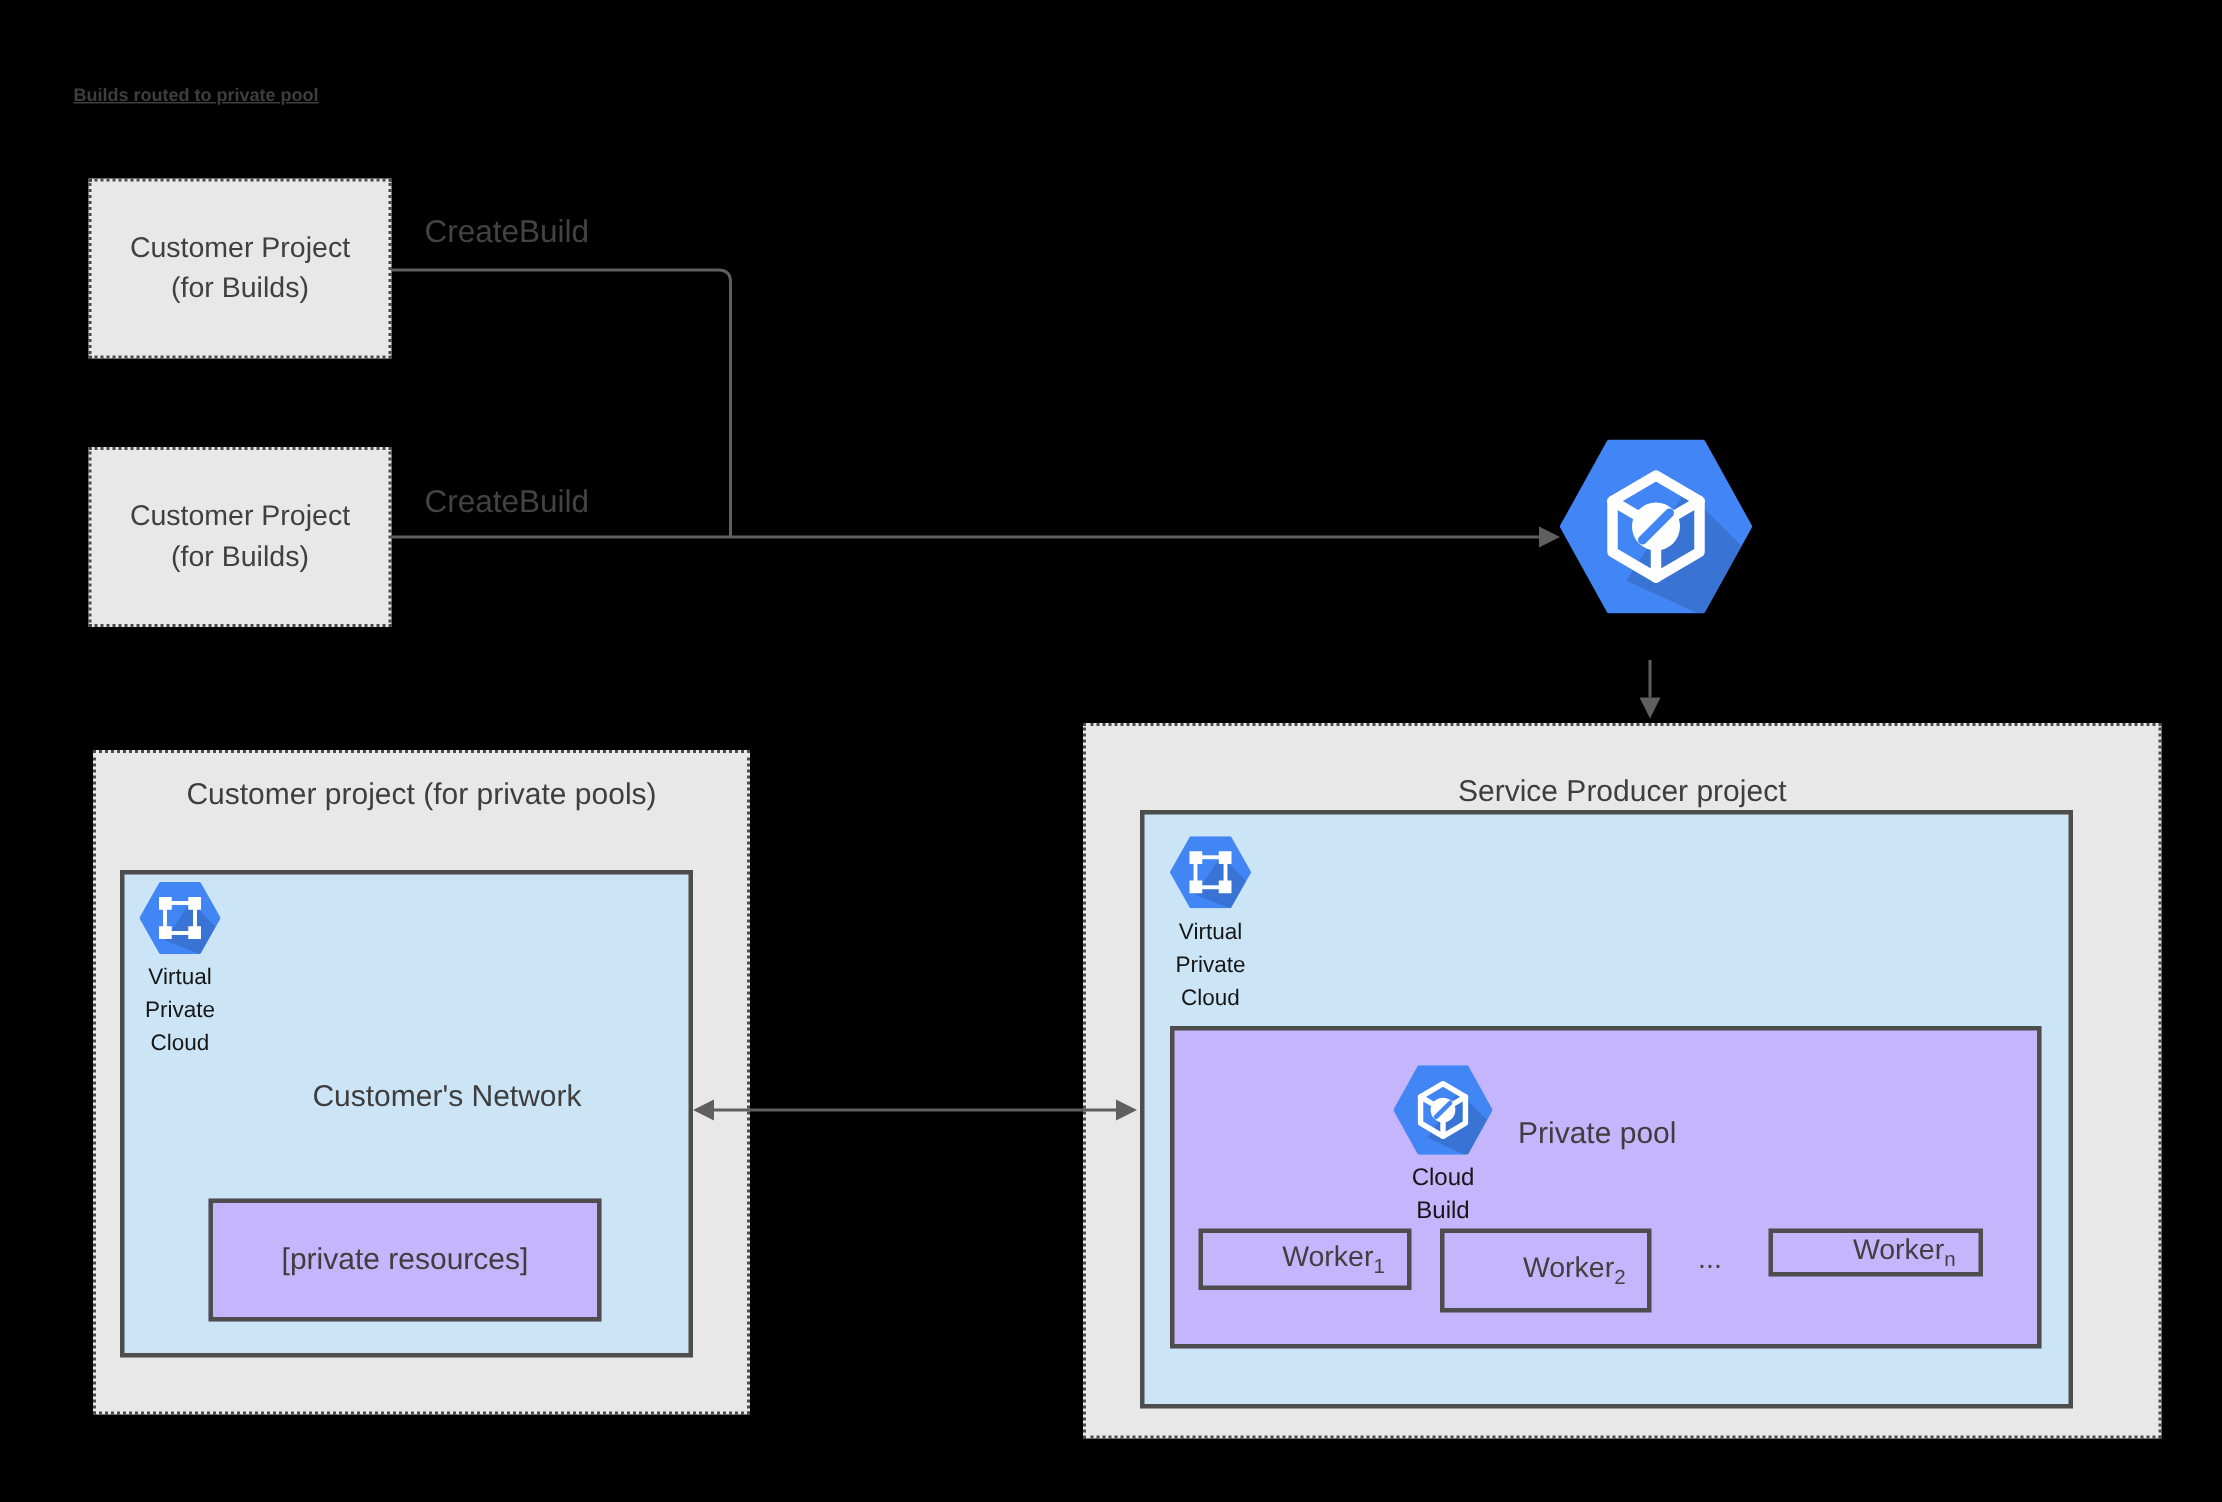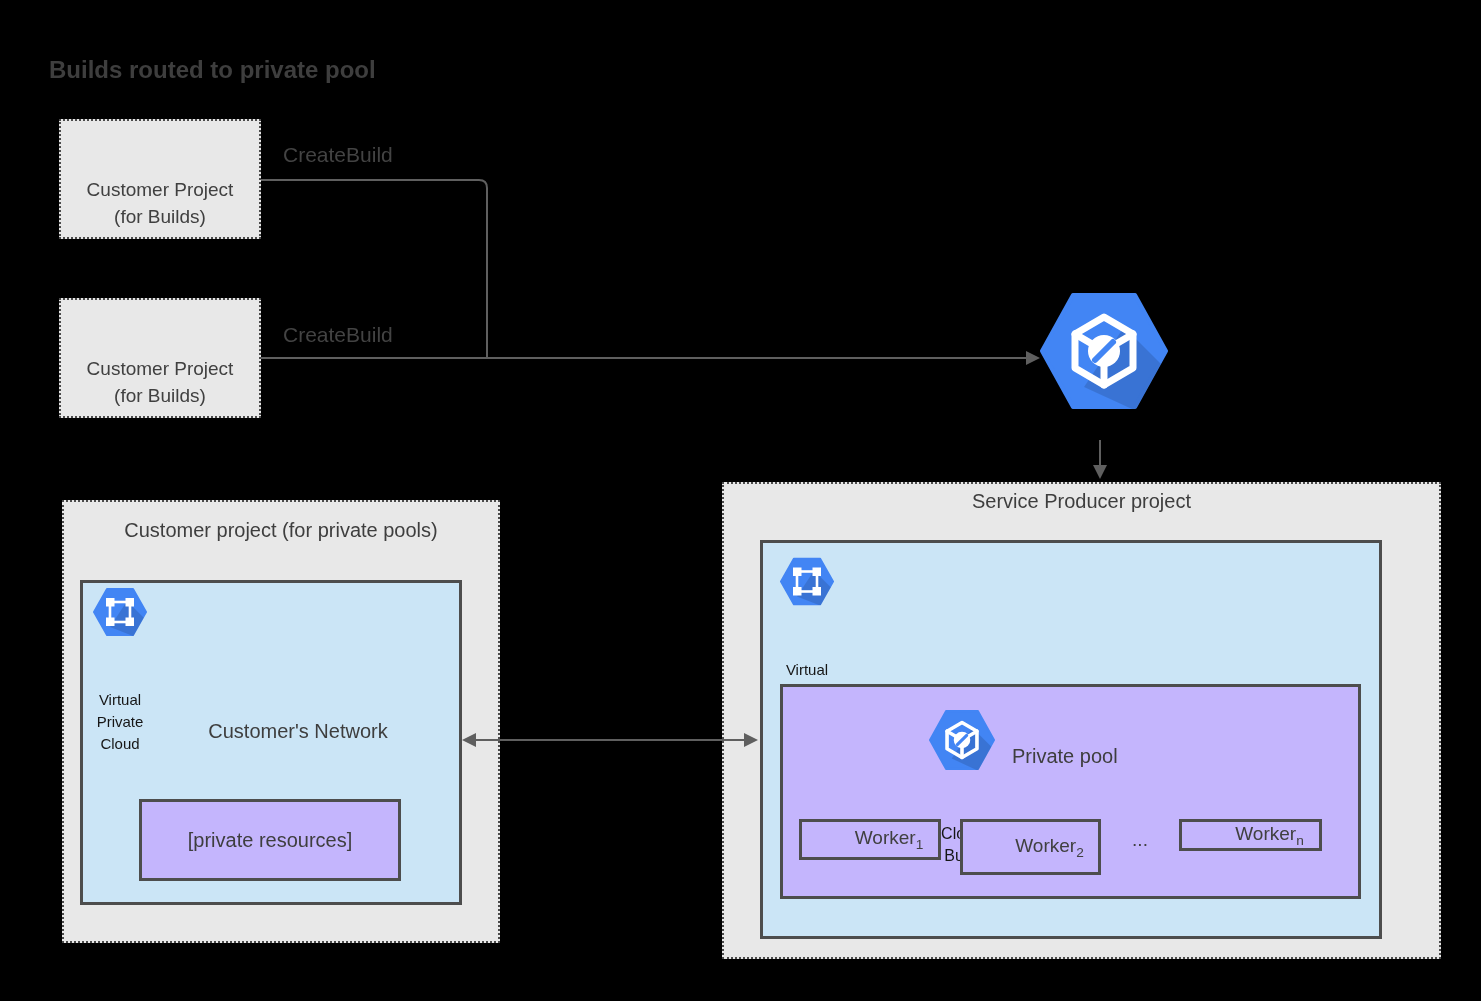--- a/index.html
+++ b/index.html
@@ -10,22 +10,22 @@
     --dot-border:#4a4a4a;
     --line:#5f5f5f;
     --blue:#4285f4;
     --text:#3e3e3e;
     --caption:#161616;
   }
   html,body{margin:0;padding:0;background:var(--bg);}
   body{font-family:"Liberation Sans", sans-serif;}
   .canvas{position:relative;width:1481px;height:1001px;background:var(--bg);overflow:hidden;}
   .abs{position:absolute;}
-  .preline{white-space:pre-line;margin-top:48px;}
-  .page-title{left:49px;top:56px;font-size:24px;font-weight:bold;color:var(--text);}
+  .preline{white-space:pre-line;}
+  .page-title{left:49px;top:56px;font-size:12px;font-weight:bold;color:var(--text);text-decoration:underline;}
   .proj-small{
     left:59px;width:202px;height:120px;
     background:var(--project-fill);
     border:2px dotted var(--dot-border);
     box-sizing:border-box;
     display:flex;align-items:center;justify-content:center;text-align:center;
     font-size:19px;line-height:27px;color:#404040;
   }
   .edge-label{left:283px;font-size:21px;color:#434343;}
   .big-box{
@@ -109,21 +109,21 @@
   </div>
 
   <span class="abs edge-label" style="top:143px">CreateBuild</span>
   <span class="abs edge-label" style="top:323px">CreateBuild</span>
 
   <svg class="abs" style="left:1040px;top:293px" width="128" height="116">
     <use href="#hex-cb"></use>
   </svg>
 
   <div class="abs big-box" style="left:722px;top:482px;width:719px;height:477px">
-    <div class="big-box-title" style="margin-top:6px">Service Producer project</div>
+    <div class="big-box-title" style="margin-top:33px">Service Producer project</div>
   </div>
 
   <div class="abs network-box" style="left:760px;top:540px;width:622px;height:399px"></div>
 
   <svg class="abs" style="left:780px;top:557px" width="54" height="49" viewBox="0 0 54 48">
     <use href="#hex-vpc"></use>
   </svg>
   <div class="abs icon-caption preline" style="left:762px;top:611px;width:90px">Virtual
 Private
 Cloud</div>

